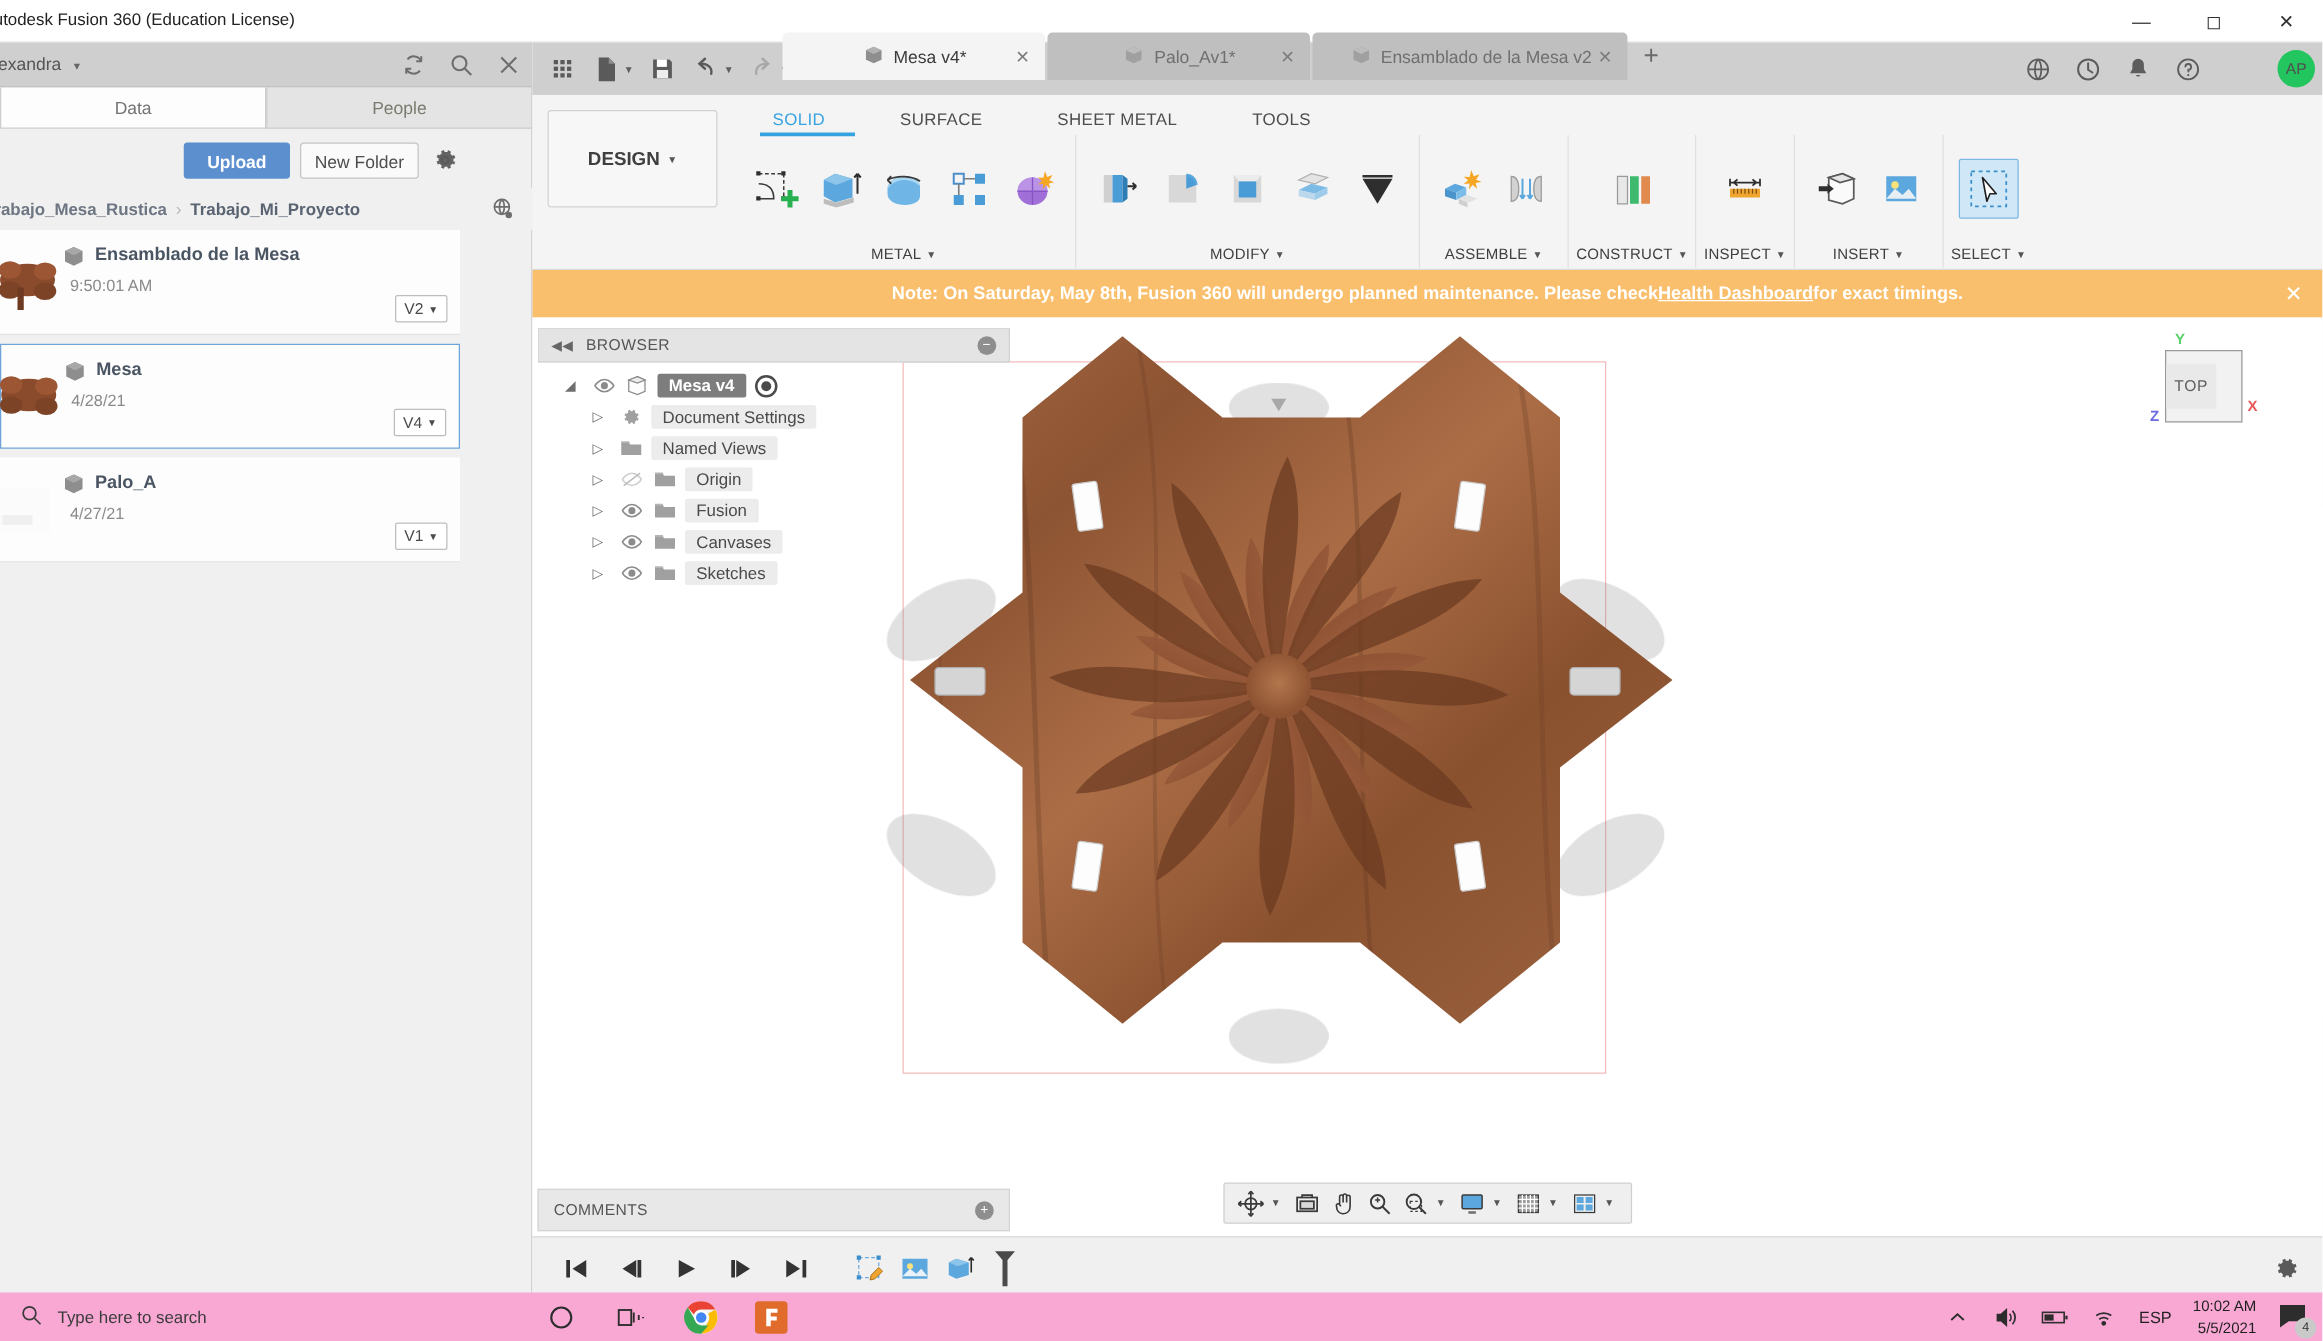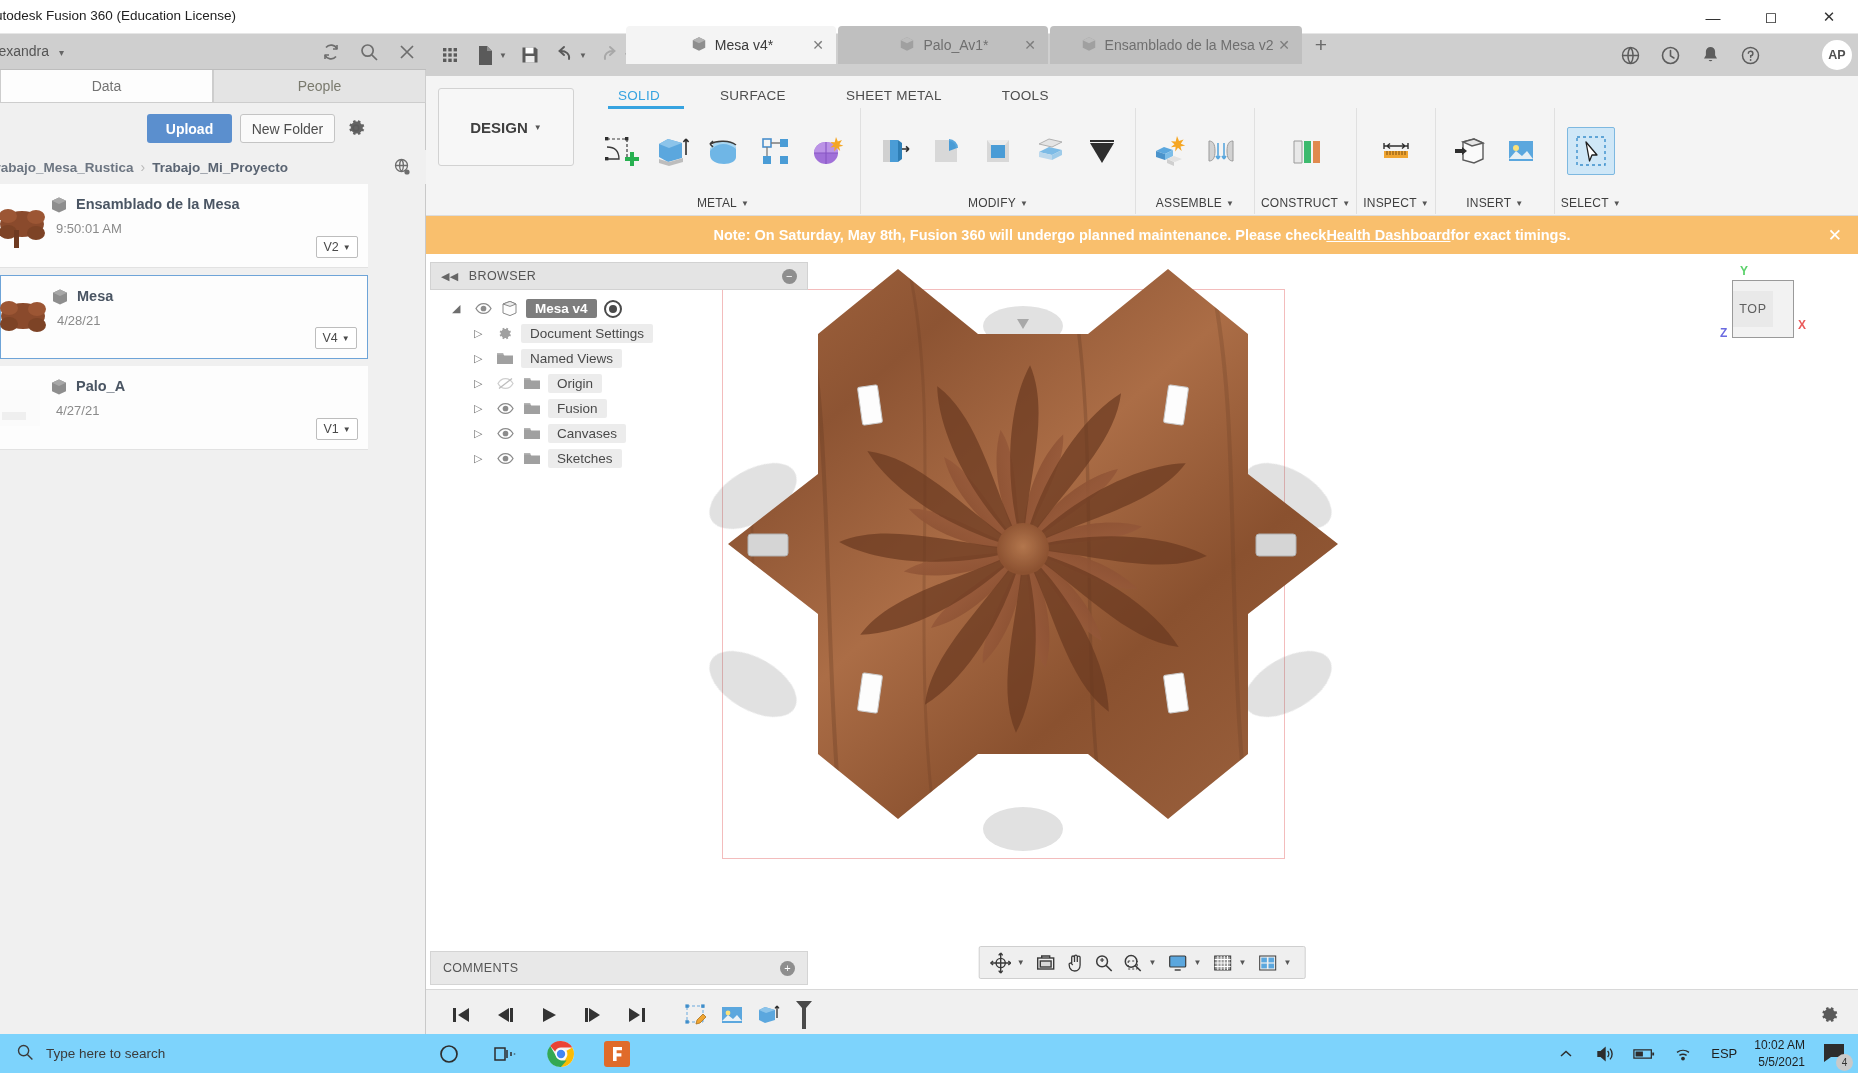--- a/index.html
+++ b/index.html
@@ -107,22 +107,22 @@
     border-radius:4px 4px 0 0; margin-right:2px; min-width:210px;
     justify-content:center;
   }
   .doctab.active{ background:#f4f4f4; color:#3b3b3b; }
   .doctab .tabx{ position:absolute; right:12px; font-size:14px; color:#7d7d7d; }
   .tab-plus{ width:34px; height:38px; display:flex; align-items:center; justify-content:center;
              font-size:21px; color:#6b6b6b; }
   .qat-right{ position:absolute; right:6px; top:0; height:42px; display:flex; align-items:center; gap:16px; }
   .qr-ic{ width:24px; height:24px; color:#5d5d5d; display:flex; align-items:center; justify-content:center; }
   .avatar{
-    width:30px; height:30px; border-radius:50%; background:#ffffff; color:#4f4f4f;
-    display:flex; align-items:center; justify-content:center; font-size:12.5px; font-weight:bold;margin-left:44px;
+    width:30px; height:30px; border-radius:50%; background:#22c55e; color:#4f4f4f;
+    display:flex; align-items:center; justify-content:center; font-size:12.5px; font-weight:normal;margin-left:44px;
   }
 
   
   .ribbon{ position:absolute; left:0; top:42px; right:0; height:140px; background:#f4f4f4;
            border-bottom:1px solid #dcdcdc; }
   .design-box{
     position:absolute; left:12px; top:12px; width:136px; height:78px;
     border:1px solid #d2d2d2; border-radius:3px; background:#f7f7f7;
     display:flex; align-items:center; justify-content:center; gap:6px;
     font-size:15px; color:#3f3f3f; font-weight:bold;
@@ -224,21 +224,21 @@
   }
   .tl-controls{ display:flex; align-items:center; gap:22px; padding-left:24px; }
   .tlb{ width:22px;height:22px;display:flex;align-items:center;justify-content:center;color:#3f3f3f; }
   .tl-items{ display:flex; align-items:center; gap:8px; margin-left:34px; }
   .tli{ width:28px; height:28px; display:flex; align-items:center; justify-content:center; }
   .tl-gear{ position:absolute; right:18px; width:22px; height:22px; color:#5a5a5a; }
 
   
   .taskbar{
     position:absolute; left:0; bottom:0; width:1858px; height:39px;
-    background:#7dd3fc;
+    background:#f9a8d4;
   }
   .tb-search{
     position:absolute; left:0; top:0; width:420px; height:39px;
     display:flex; align-items:center; gap:12px; padding-left:16px;
     font-size:13.5px; color:#3b3b3b;
   }
   .tb-apps{ position:absolute; left:432px; top:0; height:39px; display:flex; align-items:center; gap:22px; }
   .tb-app{ width:34px; height:34px; display:flex; align-items:center; justify-content:center; }
   .tb-tray{ position:absolute; right:0; top:0; height:39px; display:flex; align-items:center; gap:17px; padding-right:10px; }
   .tb-ic{ width:22px;height:22px;display:flex;align-items:center;justify-content:center;color:#2d2d2d; }

